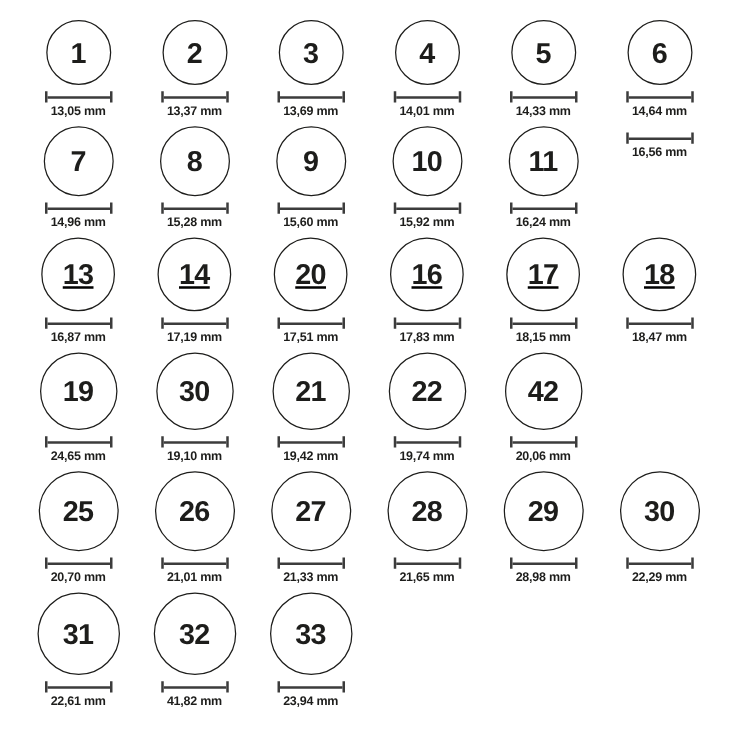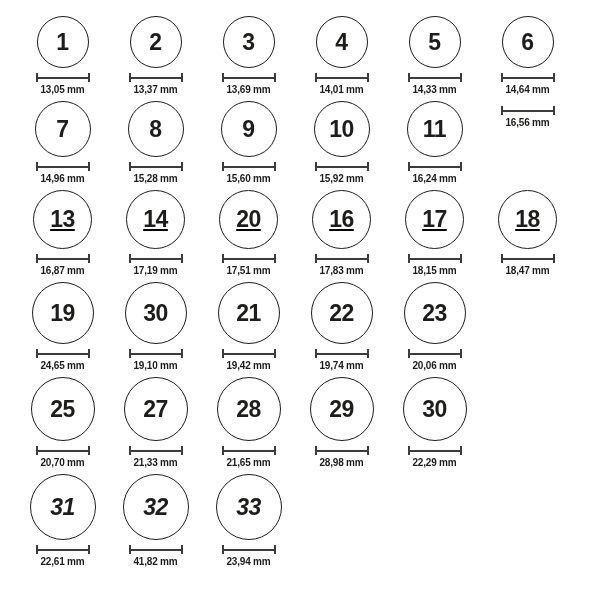--- a/index.html
+++ b/index.html
@@ -35,21 +35,21 @@
     display: flex;
     align-items: center;
     justify-content: center;
     box-sizing: border-box;
   }
   .row-1 .circle { width: 52px; height: 52px; }
   .row-2 .circle { width: 56px; height: 56px; }
   .row-3 .circle { width: 59px; height: 59px; text-decoration: underline; }
   .row-4 .circle { width: 62px; height: 62px; }
   .row-5 .circle { width: 64px; height: 64px; text-align: right; }
-  .row-6 .circle { width: 66px; height: 66px; font-style: italic; }
+  .row-6 .circle { width: 66px; height: 66px; }
   .num {
     font-size: 23px;
     font-weight: 700;
     color: #1d1d1b;
     letter-spacing: -0.5px;
   }
   .measure {
     position: relative;
     width: 54px;
     height: 9px;
@@ -233,33 +233,40 @@
   </div>
       <div class="cell">
     <div class="circle">
       <span class="num">22</span>
     </div>
     <div class="measure"></div>
     <div class="dia-label">19,74 mm</div>
   </div>
       <div class="cell">
     <div class="circle">
-      <span class="num">23</span>
+      <span class="num">42</span>
     </div>
     <div class="measure"></div>
     <div class="dia-label">20,06 mm</div>
   </div>
     </div>
     <div class="row row-5">
       <div class="cell">
     <div class="circle">
       <span class="num">25</span>
     </div>
     <div class="measure"></div>
     <div class="dia-label">20,70 mm</div>
+  </div>
+      <div class="cell">
+    <div class="circle">
+      <span class="num">26</span>
+    </div>
+    <div class="measure"></div>
+    <div class="dia-label">21,01 mm</div>
   </div>
       <div class="cell">
     <div class="circle">
       <span class="num">27</span>
     </div>
     <div class="measure"></div>
     <div class="dia-label">21,33 mm</div>
   </div>
       <div class="cell">
     <div class="circle">

